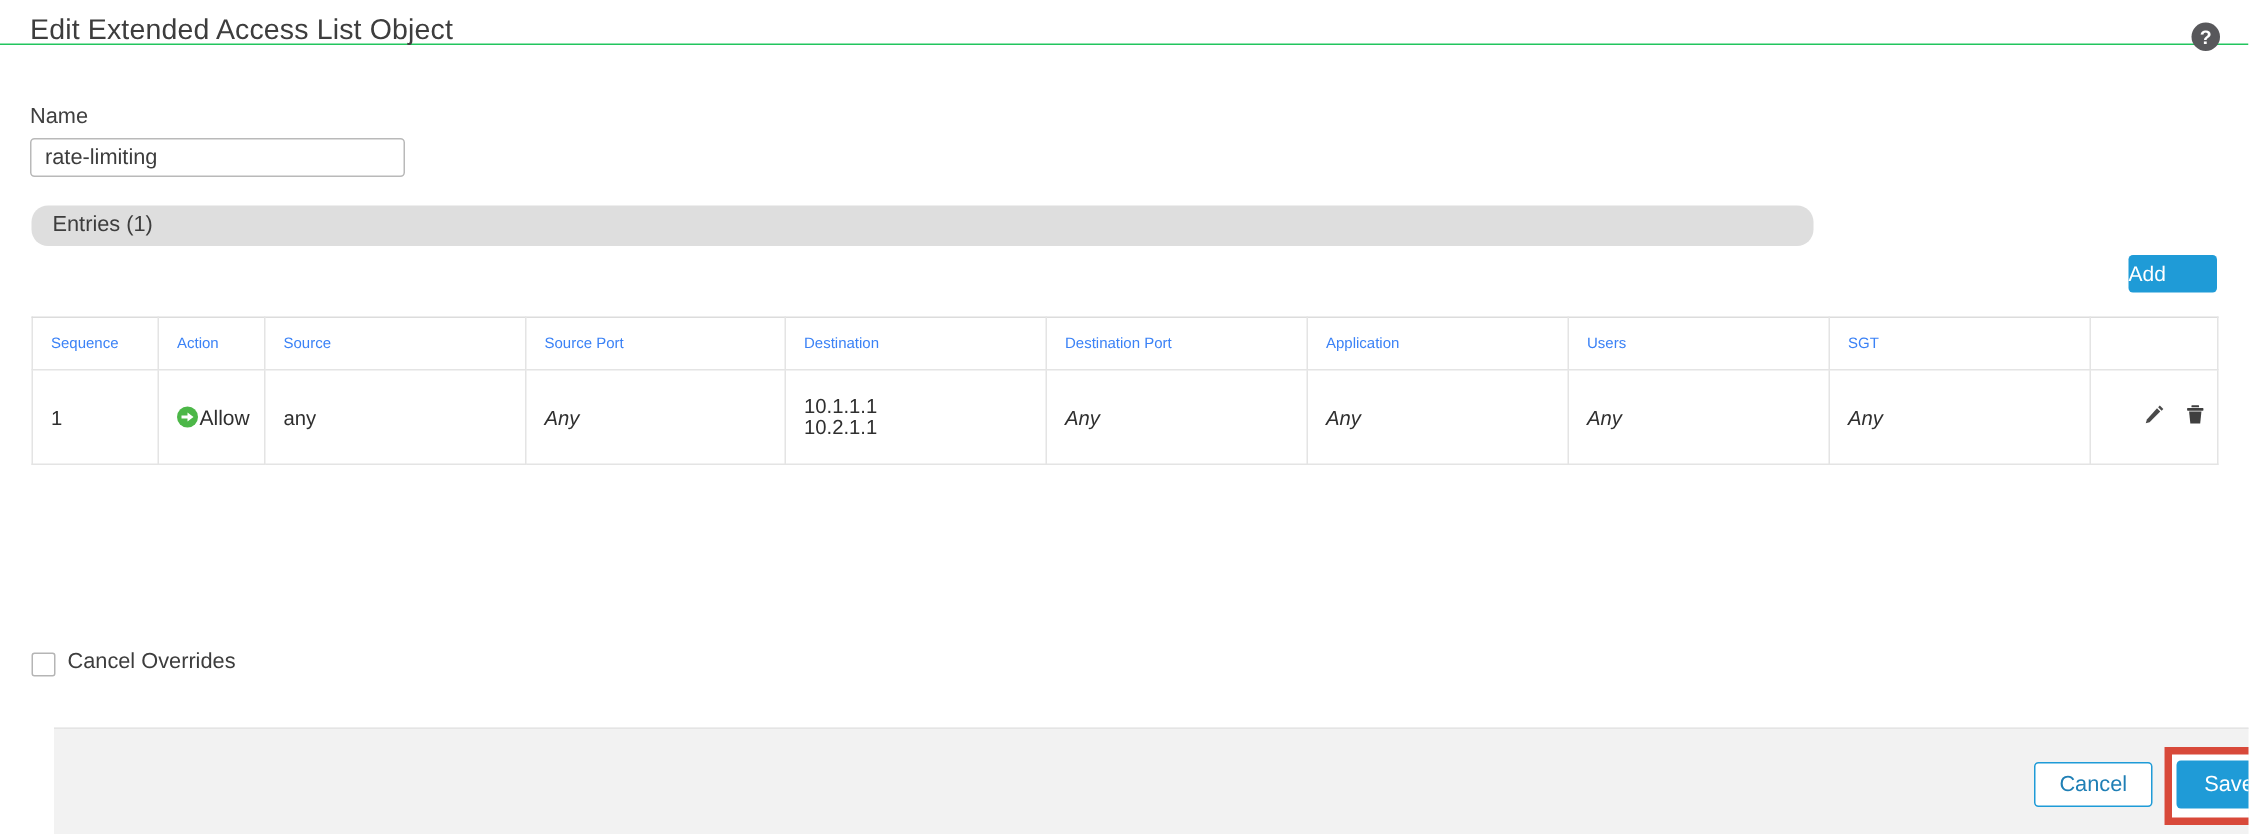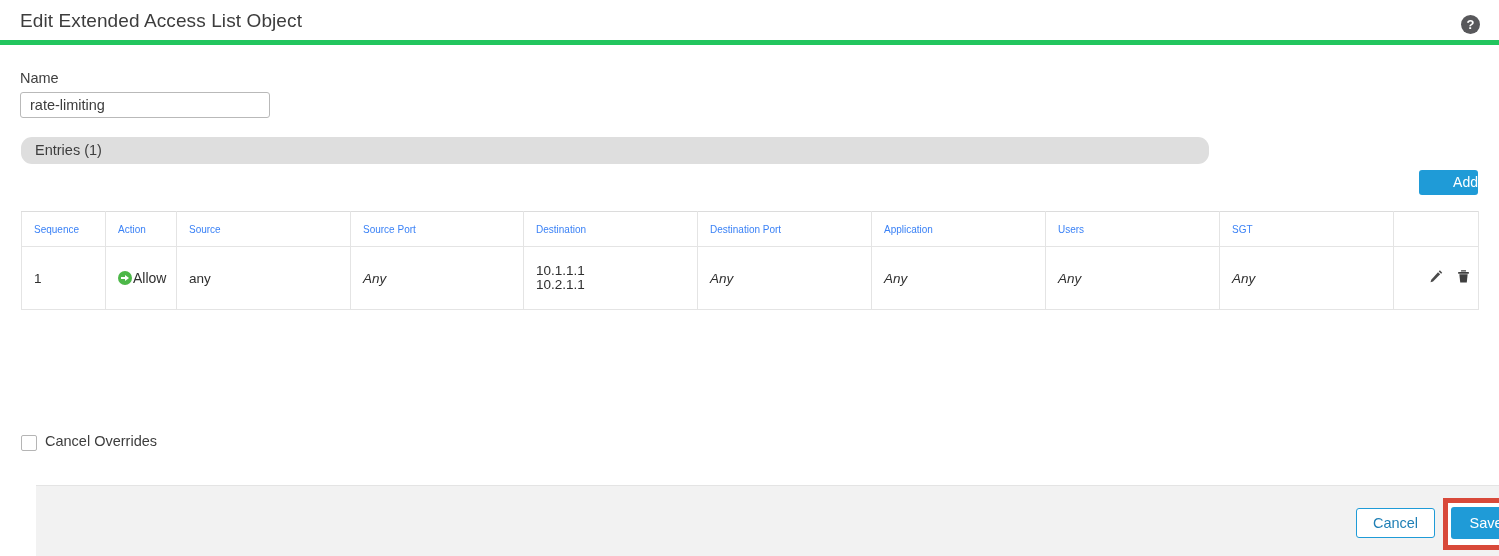--- a/index.html
+++ b/index.html
@@ -14,23 +14,23 @@
     color: #3c3c3c;
     overflow: hidden;
     position: relative;
   }
 
   
   #titlebar {
     position: absolute;
     left: 0; top: 0;
     width: 1499px;
-    height: 45px;
-    background: #ffffff;
-    border-bottom: 5px solid #22c55e;
+    height: 30px;
+    background: #ffffff;
+    border-bottom: 1px solid #22c55e;
     box-sizing: border-box;
   }
   #dialog-title {
     position: absolute;
     left: 20px;
     top: 10px;
     font-size: 19px;
     color: #3d3d3d;
     letter-spacing: 0.1px;
     white-space: nowrap;
@@ -112,21 +112,21 @@
     height: 25px;
     background: #1f9bd7;
     color: #ffffff;
     border: none;
     border-radius: 3px;
     font-family: "Liberation Sans", sans-serif;
     font-size: 14px;
     cursor: pointer;
     padding: 0;
     line-height: 25px;
-    text-align: right;
+    text-align: left;
   }
 
   
   #entries-table {
     position: absolute;
     left: 21px;
     top: 166px;
     width: 1457px;
     border-collapse: collapse;
     table-layout: fixed;

